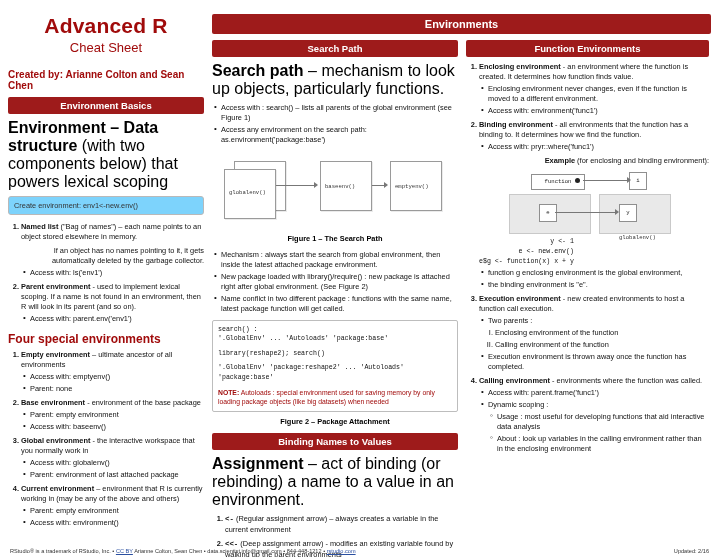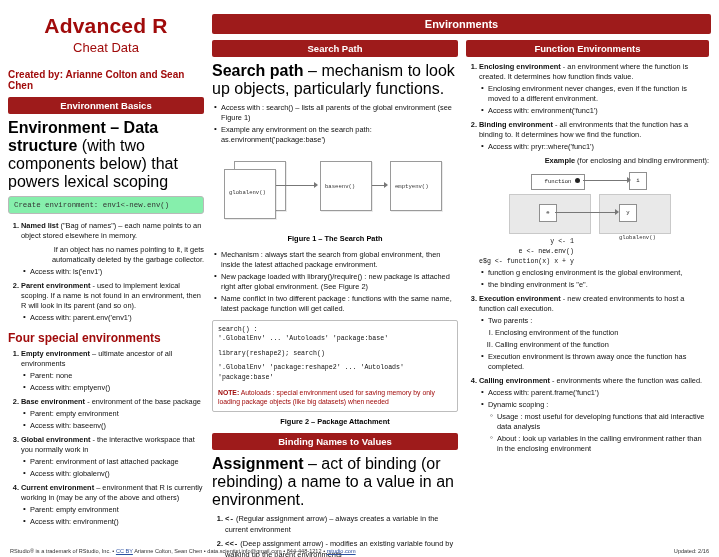--- a/index.html
+++ b/index.html
@@ -89,23 +89,22 @@
   .b { font-weight: bold; }
 
   .para { margin: 0 0 5px 0; }
 
   .inputbox {
     border: 1px solid #b9b9b9;
     border-radius: 3px;
     padding: 4px 5px;
     font-size: 7.4px;
     color: #333;
-    background: #86efac;
+    background: #7dd3fc;
     margin: 4px 0 7px 0;
-    font-family: Liberation Mono, monospace;
   }
 
   ol.num {
     margin: 0 0 3px 0;
     padding-left: 13px;
   }
   ol.num > li {
     margin: 0 0 4px 0;
     font-weight: bold;
   }
@@ -273,21 +272,21 @@
   .mono { font-family: "Liberation Mono", monospace; }
 </style>
 </head>
 <body>
 
 <div class="page">
   <div class="cols">
 
     <div class="col col-left">
       <div class="title-main">Advanced R</div>
-      <div class="title-sub">Cheat Data</div>
+      <div class="title-sub">Cheat Sheet</div>
       <div class="created">Created by: Arianne Colton and Sean Chen</div>
 
       <div class="bar">Environment Basics</div>
 
       <div class="para">
         <span class="b">Environment – Data structure</span><span> (with two components below) that powers lexical scoping</span>
       </div>
 
       <div class="inputbox">Create environment: env1&lt;-new.env()</div>
 
@@ -306,36 +305,36 @@
           </ul>
         </li>
       </ol>
 
       <div class="subhead">Four special environments</div>
 
       <ol class="num">
         <li>
           <span>Empty environment</span><span class="sub"> – ultimate ancestor of all environments</span>
           <ul class="bul">
+            <li>Access with: emptyenv()</li>
             <li>Parent: none</li>
-            <li>Access with: emptyenv()</li>
           </ul>
         </li>
         <li>
           <span>Base environment</span><span class="sub"> - environment of the base package</span>
           <ul class="bul">
             <li>Parent: empty environment</li>
             <li>Access with: baseenv()</li>
           </ul>
         </li>
         <li>
           <span>Global environment</span><span class="sub"> - the interactive workspace that you normally work in</span>
           <ul class="bul">
+            <li>Access with: globalenv()</li>
             <li>Parent: environment of last attached package</li>
-            <li>Access with: globalenv()</li>
           </ul>
         </li>
         <li>
           <span>Current environment</span><span class="sub"> – environment that R is currently working in (may be any of the above and others)</span>
           <ul class="bul">
             <li>Parent: empty environment</li>
             <li>Access with: environment()</li>
           </ul>
         </li>
       </ol>
@@ -350,21 +349,21 @@
 
           <div class="col col-mid">
             <div class="bar">Search Path</div>
 
             <div class="para">
               <span class="b">Search path</span><span> – mechanism  to look up objects, particularly functions.</span>
             </div>
 
             <ul class="bul">
               <li>Access with : search() – lists all parents of the global environment (see Figure 1)</li>
-              <li>Example any environment on the search path: as.environment('package:base')</li>
+              <li>Access any environment on the search path: as.environment('package:base')</li>
             </ul>
 
             <div class="fig1">
               <div class="env-box" style="left:22px; top:10px; width:50px; height:48px;"></div>
               <div class="env-box" style="left:12px; top:18px; width:50px; height:48px;"></div>
               <div class="env-label" style="left:17px; top:38px;">globalenv()</div>
 
               <div class="env-box" style="left:108px; top:10px; width:50px; height:48px;"></div>
               <div class="env-label" style="left:113px; top:32px;">baseenv()</div>
 

